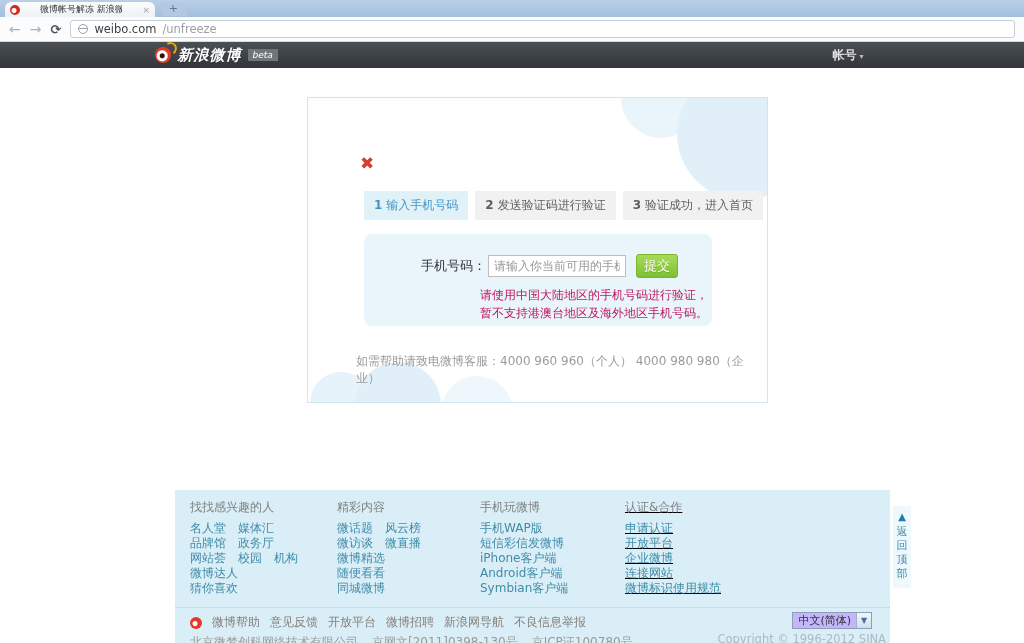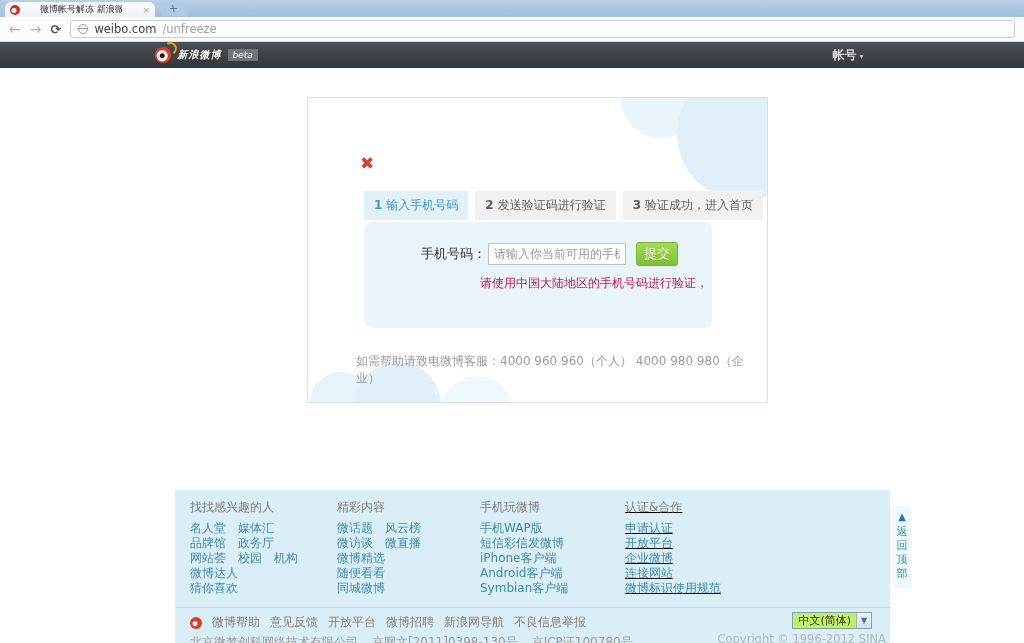--- a/index.html
+++ b/index.html
@@ -39,21 +39,21 @@
   .siteheader { position:absolute; top:42px; left:0; right:0; height:26px;
     background:linear-gradient(#4b5055,#32363a); }
   .header-inner { width:715px; margin:0 auto; height:100%;
     display:flex; align-items:center; position:relative; }
   .logo { display:flex; align-items:center; cursor:pointer; }
   .logo-eye { width:16px; height:16px; border-radius:50%; position:relative;
     background:radial-gradient(circle at 45% 55%, #30110d 0 2px, #fff 3px 5px, #e13c2a 6px); }
   .logo-eye::after { content:""; position:absolute; width:9px; height:9px;
     border:2px solid transparent; border-top-color:#f7a200; border-right-color:#f7a200;
     border-radius:50%; top:-5px; right:-6px; transform:rotate(12deg); }
-  .logo-text { margin-left:7px; color:#fff; font-size:10px; font-weight:bold;
+  .logo-text { margin-left:7px; color:#fff; font-size:15px; font-weight:bold;
     font-style:italic; letter-spacing:1px; text-shadow:0 1px 1px rgba(0,0,0,.4); }
   .beta { margin-left:6px; background:#70757a; color:#fff; font-size:9px;
     font-style:italic; padding:1px 5px; border-radius:0; }
   .account { margin-left:auto; padding-right:6px; color:#dcdedf; font-size:12px; cursor:pointer;font-weight:bold; }
   .account .caret { font-size:8px; margin-left:3px; color:#b8bcbf; }
 
   
   .card { position:absolute; left:307px; top:97px; width:461px; height:306px;
     background:#fff; border:1px solid #d0e5f0; overflow:hidden; }
   .cl { position:absolute; border-radius:50%; }
@@ -66,21 +66,21 @@
   .alert { position:absolute; left:52px; top:55px; display:flex; align-items:center;
     gap:11px; color:#c7604e; font-size:14px; font-weight:bold; z-index:1; }
   .alert .x { color:#d2412e; font-size:17px; }
 
   .steps { position:absolute; left:56px; top:93px; display:flex; gap:7px;
     font-size:12px; z-index:1;border-radius:13px; }
   .step { padding:6px 10px; background:#f1f1f1; color:#5e5e5e; cursor:default; }
   .step b { margin-right:4px; }
   .step.active { background:#e0f1f8; color:#4596c4; }
 
-  .panel { position:absolute; left:56px; top:124px; width:348px; height:106px;
+  .panel { position:absolute; left:56px; top:136px; width:348px; height:92px;
     background:#e9f5fb; border-radius:8px; z-index:1; }
   .form-row { position:absolute; left:57px; top:20px; display:flex; align-items:center; }
   .form-row label { font-size:13px; color:#333; }
   .form-row input { width:138px; height:22px; border:1px solid #bfbfbf; font-size:12px;
     padding:0 5px; margin-left:2px; font-family:inherit; color:#333; }
   .form-row input::placeholder { color:#999; }
   .form-row button { margin-left:10px; width:42px; height:24px; border:1px solid #79b430;
     border-radius:3px; background:linear-gradient(#a8da57,#7cc133); color:#fff;
     font-size:13px; font-family:inherit; cursor:pointer; text-shadow:0 1px 0 rgba(0,0,0,.15); }
   .hints { position:absolute; left:116px; top:52px; font-size:12px; color:#be185d;
@@ -100,21 +100,21 @@
   .f-row { display:flex; gap:12px; line-height:15px; }
   .f-link { color:#3f8ca8; text-decoration:none; cursor:pointer; }
 
   .bottombar { position:absolute; left:0; right:0; top:117px; height:40px;
     border-top:1px solid #c3dcea; padding:6px 15px 0; font-size:12px; }
   .row1 { display:flex; align-items:center; gap:10px; color:#86807a; }
   .row1 a { color:#86807a; text-decoration:none; cursor:pointer; }
   .mini-eye { width:12px; height:12px; border-radius:50%; flex:0 0 12px;
     background:radial-gradient(circle at 42% 55%, #fff 0 2px, #e13c2a 3px); }
   .row2 { margin-top:3px; color:#9a9a9a; display:flex; gap:14px; }
-  .langsel { position:absolute; right:18px; top:4px; height:17px; background:#bef264;
+  .langsel { position:absolute; right:18px; top:4px; height:17px; background:#c4b5fd;
     border:1px solid #8ba0b5; display:flex; align-items:flex-start; font-size:11px;
     color:#333; padding-left:5px; cursor:pointer; }
   .selarrow { width:15px; height:15px; margin-left:5px; border-left:1px solid #9eb4c8;
     background:linear-gradient(#f4f8fb,#cfdef0); color:#4a6f96; font-size:8px;
     display:flex; align-items:center; justify-content:center; }
   .copyright { position:absolute; right:4px; top:24px; color:#a9bac3; font-size:11.5px; }
 
   .backtotop { position:absolute; left:893px; top:506px; width:18px;
     background:#eff8fc; text-align:center; padding:5px 1px 7px; cursor:pointer; }
   .btt-arrow { color:#1b7cb0; font-size:10px; line-height:12px; }
@@ -182,20 +182,21 @@
     </div>
 
     <div class="panel">
       <div class="form-row">
         <label>手机号码：</label>
         <input type="text" placeholder="请输入你当前可用的手机号码" style="">
         <button>提交</button>
       </div>
       <div class="hints">
         <div>请使用中国大陆地区的手机号码进行验证，</div>
+        <div>暂不支持港澳台地区及海外地区手机号码。</div>
       </div>
     </div>
 
     <div class="helpline">如需帮助请致电微博客服：4000 960 960（个人） 4000 980 980（企业）</div>
   </div>
 
   <div class="footer">
     <div id="footer-columns" class="fcols">
         <div class="f-col">
           <div class="f-head">找找感兴趣的人</div>

